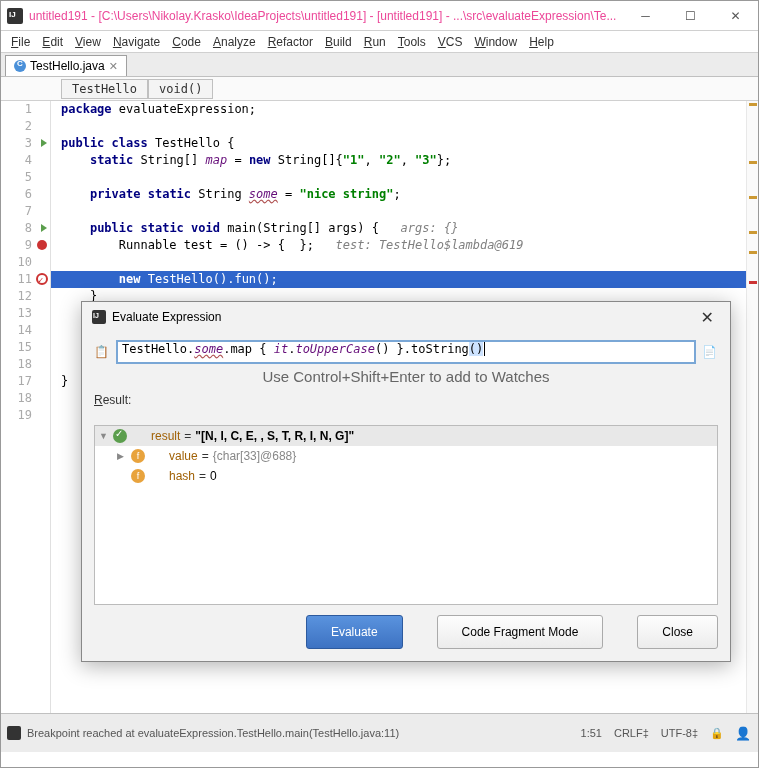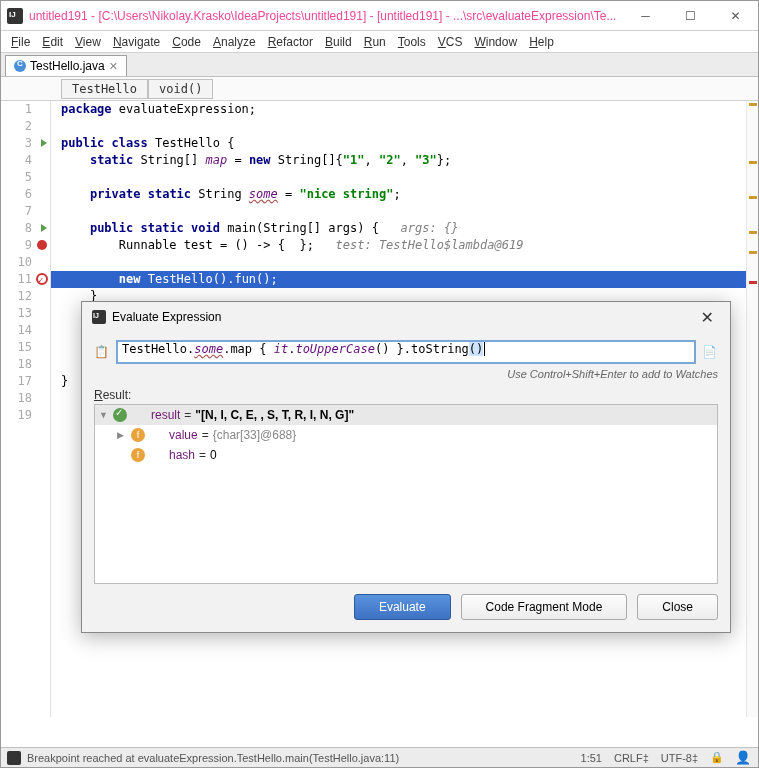--- a/index.html
+++ b/index.html
@@ -39,52 +39,52 @@
 .hl .kw, .hl .fn, .hl .ident { color: #fff !important; }
 .kw { color: #000080; font-weight: bold; }
 .str { color: #008000; font-weight: bold; }
 .cmt { color: #808080; font-style: italic; }
 .field { color: #660e7a; font-style: italic; }
 .field-u { text-decoration: underline wavy #b05252; }
 
 .right-strip { position: absolute; right: 0; top: 0; width: 12px; height: 100%; background: #fafafa; border-left: 1px solid #e8e8e8; }
 .rs-mark { position: absolute; right: 1px; width: 8px; height: 3px; }
 
-.statusbar { position: absolute; bottom: 0; left: 0; right: 0; height: 20px; background: #ececec; border-top: 1px solid #c0c0c0; display: flex; align-items: center; padding: 0 6px; font-size: 11px; color: #555; }
+.statusbar { position: absolute; bottom: 15px; left: 0; right: 0; height: 39px; background: #ececec; border-top: 1px solid #c0c0c0; display: flex; align-items: center; padding: 0 6px; font-size: 11px; color: #555; }
 .statusbar .sb-icon { width:14px; height:14px; background:#333; border-radius:2px; margin-right:6px; }
 .sb-right { margin-left: auto; display: flex; gap: 12px; align-items: center; }
 .sb-man { color:#5b9e4d; font-size:13px; }
 
 .dialog { position: absolute; left: 80px; top: 300px; width: 650px; background: #f2f2f2; border: 1px solid #888; box-shadow: 0 4px 20px rgba(0,0,0,0.3); }
 .dlg-title { height: 30px; display: flex; align-items: center; padding: 0 10px; background: #f2f2f2; }
 .dlg-title-icon { width:14px;height:14px;background:#333;border-radius:2px;margin-right:6px; position:relative; }
 .dlg-title-icon::after { content:"IJ"; color:#fff; font-size:7px; position:absolute; top:2px; left:1px; font-weight:bold; }
 .dlg-close { margin-left: auto; font-size: 16px; color: #333; padding: 2px 6px; }
 .dlg-body { padding: 8px 12px 12px; }
 .expr-row { display: flex; align-items: center; gap: 6px; margin-bottom: 4px; }
 .expr-icon { width:16px; height:16px; display:flex; align-items:center; justify-content:center; color:#888; }
 .expr-input { flex: 1; height: 24px; border: 2px solid #7aa7d6; background: #fff; font-family: Consolas, monospace; font-size: 12px; padding: 0 4px; position: relative; }
 .expr-input .sel { background: #cde3ff; }
-.hint { text-align: right; color: #666; font-size: 11px; margin-bottom: 8px; font-style: italic; }
-.result-label { font-size: 12px; color: #333; margin-bottom: 2px; }
+.hint { text-align: center; color: #666; font-size: 15px; margin-bottom: 8px; }
+.result-label { font-size: 12px; color: #333; margin-bottom: 18px; }
 .result-label .ul { text-decoration: underline; }
 .result-box { background: #fff; border: 1px solid #bbb; height: 180px; overflow: auto; font-size: 12px; }
 .tree-row { display: flex; align-items: center; height: 20px; padding-left: 4px; gap: 4px; }
 .tree-row.root { background: #e8e8e8; }
 .tw { width:10px; color:#888; font-size:9px; }
 .node-icon { width:14px; height:14px; border-radius:50%; display:inline-flex; align-items:center; justify-content:center; font-size:9px; color:#fff; }
 .ni-green { background:#5b9e4d; position:relative; }
 .ni-green::after { content:"✓"; position:absolute; left:2px; top:-1px; font-size:10px; }
 .ni-orange { background:#e8a33d; }
-.res-name { color:#701a75;padding-left:20px; }
+.res-name { color:#a16207;padding-left:20px; }
 .res-eq { color:#333; }
 .res-val { color:#000; font-weight:bold; }
 .res-gray { color:#888; }
 .dlg-buttons { display: flex; justify-content: flex-end; gap: 10px; margin-top: 10px; }
-.btn { height: 26px; padding: 0 24px; border: 1px solid #aaa; background: linear-gradient(#fdfdfd,#ececec); border-radius: 3px; font-size: 12px; display:flex; align-items:center; }
+.btn { height: 18px; padding: 16px 24px; border: 1px solid #aaa; background: linear-gradient(#fdfdfd,#ececec); border-radius: 3px; font-size: 12px; display:flex; align-items:center;margin-left:24px; }
 .btn.primary { background: linear-gradient(#5a93de,#3d72c2); color: #fff; border-color:#2d5a9e; }
 </style>
 </head>
 <body>
 
 <div class="titlebar">
   <div class="titlebar-icon"></div>
   <div class="titlebar-text">untitled191 - [C:\Users\Nikolay.Krasko\IdeaProjects\untitled191] - [untitled191] - ...\src\evaluateExpression\Te...</div>
   <div class="win-controls">
     <div class="win-btn">─</div>

